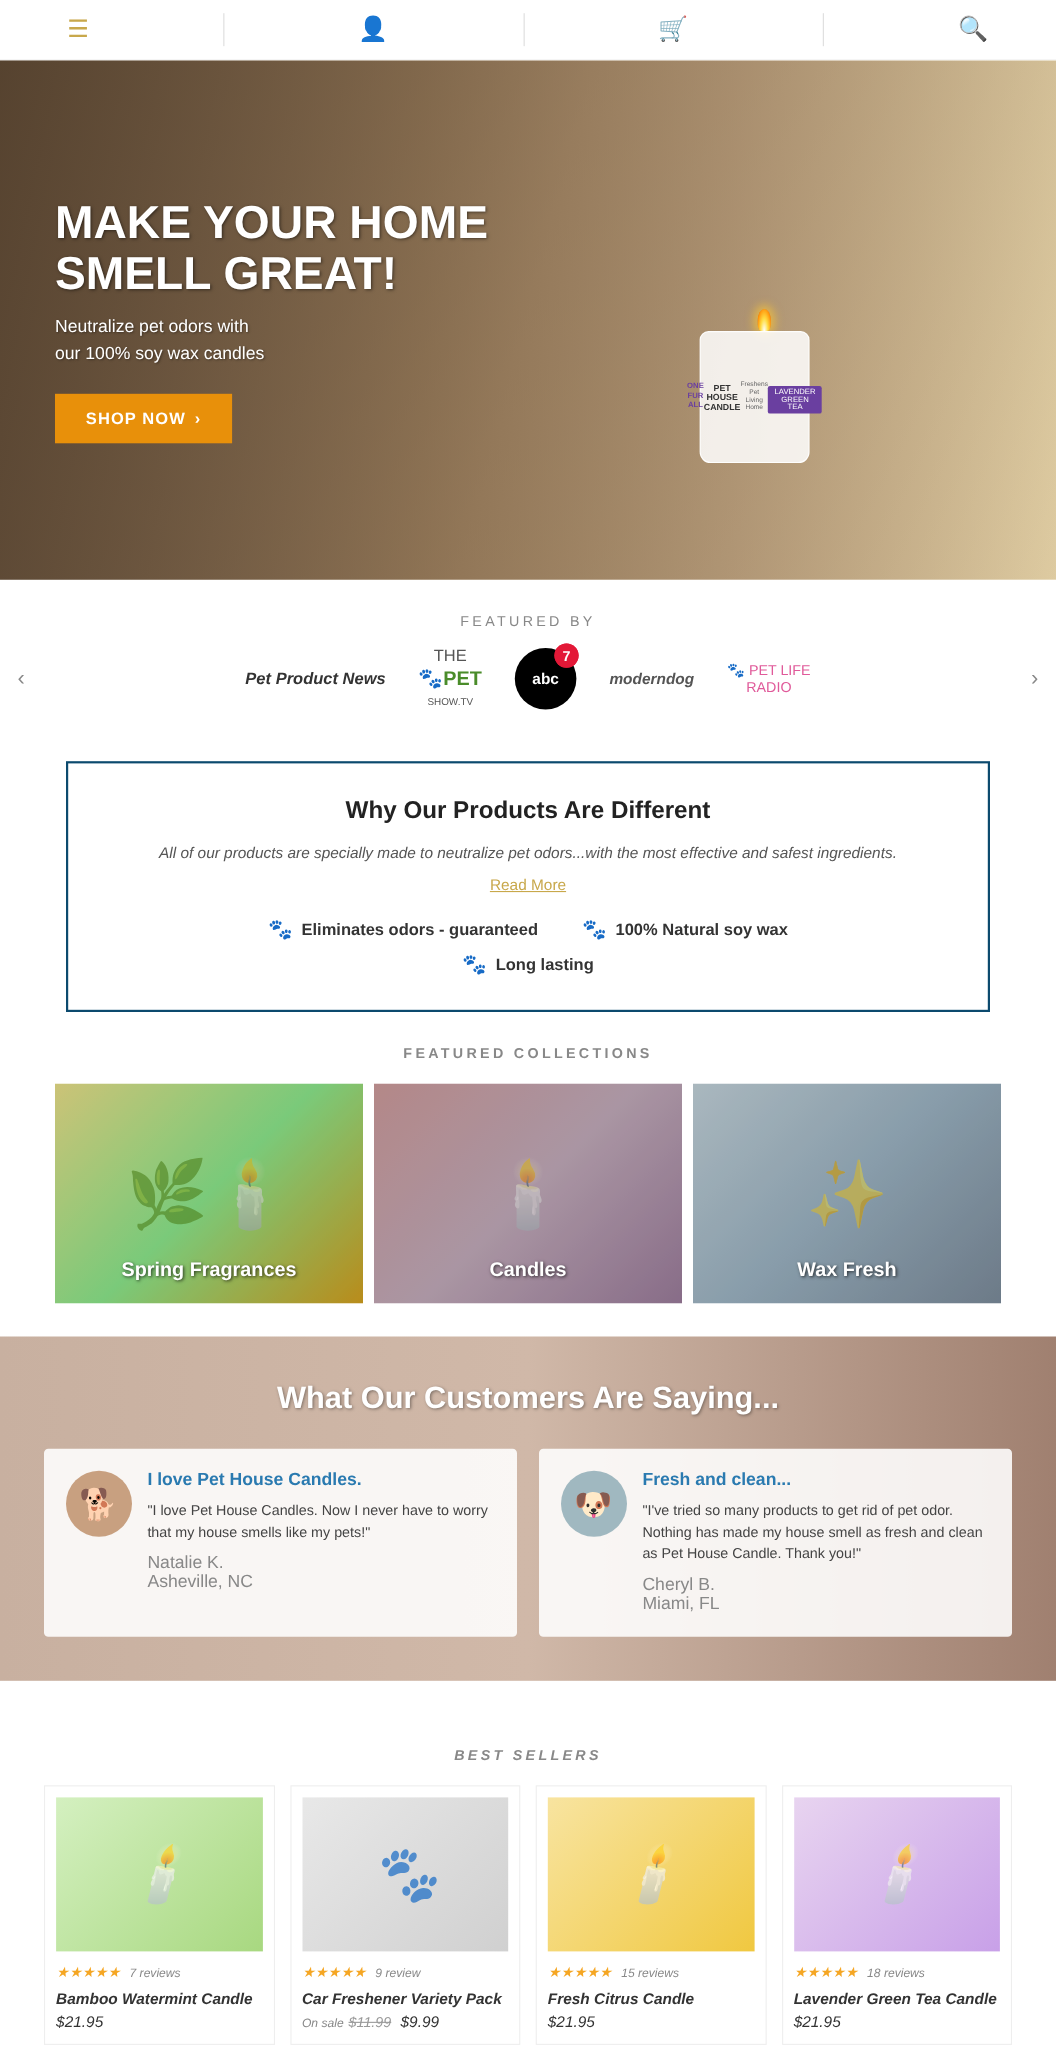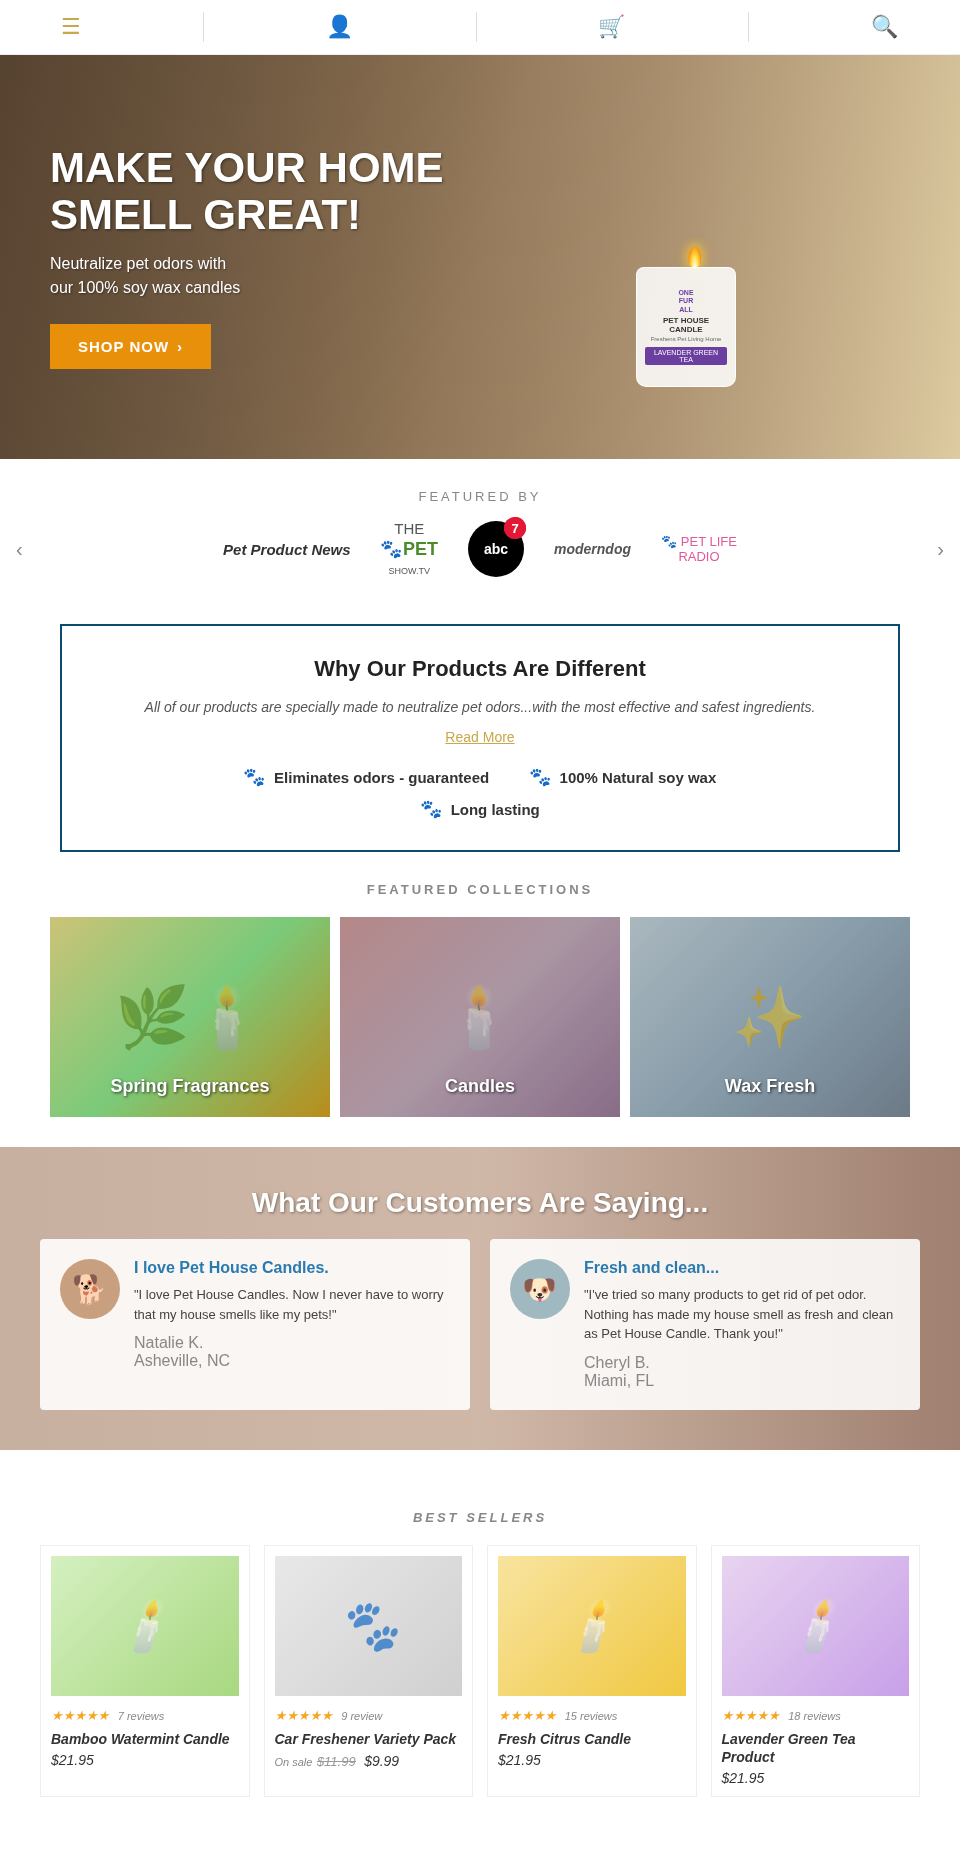--- a/index.html
+++ b/index.html
@@ -22,21 +22,21 @@
     .header-divider {
       width: 1px;
       height: 30px;
       background: #ddd;
     }
 
     
     .hero {
       position: relative;
       width: 100%;
-      height: 404px;
+      height: 472px;
       background: linear-gradient(to right, #7a6a5a 0%, #a89070 40%, #c8b090 70%, #e8d8b0 100%);
       overflow: hidden;
       display: flex;
       align-items: center;
     }
     .hero-bg {
       position: absolute;
       inset: 0;
       background: linear-gradient(105deg, rgba(80,60,40,0.85) 0%, rgba(120,90,60,0.5) 50%, rgba(180,150,100,0.2) 100%);
     }
@@ -95,21 +95,20 @@
       position: absolute;
       bottom: 20px;
       left: 50%;
       transform: translateX(-60%);
       width: 100px;
       height: 120px;
       background: rgba(255,255,255,0.85);
       border-radius: 8px 8px 10px 10px;
       border: 1px solid rgba(255,255,255,0.9);
       display: flex;
-      flex-direction: column;
       align-items: center;
       justify-content: center;
       font-size: 8px;
       color: #555;
       text-align: center;
       padding: 8px;
     }
     .candle-label {
       background: #6a3fa0;
       color: #fff;
@@ -316,21 +315,21 @@
     .testimonials-section {
       background: linear-gradient(to right, #c8b0a0, #d0b8a8, #a08070);
       padding: 40px 40px;
       position: relative;
     }
     .testimonials-title {
       text-align: center;
       color: #fff;
       font-size: 28px;
       font-weight: 700;
-      margin-bottom: 20px;
+      margin-bottom: 30px;
       text-shadow: 1px 1px 3px rgba(0,0,0,0.4);
     }
     .testimonials-grid {
       display: flex;
       gap: 20px;
     }
     .testimonial-card {
       background: rgba(255,255,255,0.88);
       border-radius: 4px;
       padding: 20px;
@@ -649,21 +648,21 @@
     </div>
 
     <div class="product-card">
       <div class="product-image candle-img-4">
         <span style="font-size:50px;opacity:0.7;">🕯️</span>
       </div>
       <div>
         <span class="product-stars">★★★★★</span>
         <span class="product-reviews">18 reviews</span>
       </div>
-      <div class="product-name">Lavender Green Tea Product</div>
+      <div class="product-name">Lavender Green Tea Candle</div>
       <div class="product-price">$21.95</div>
     </div>
   </div>
 </section>
 
 <section class="blog-section">
   <h2 class="section-title">FROM THE BLOG</h2>
   <div class="blog-grid">
     <div class="blog-card">
       <div class="blog-date">APRIL 05, 2017</div>

